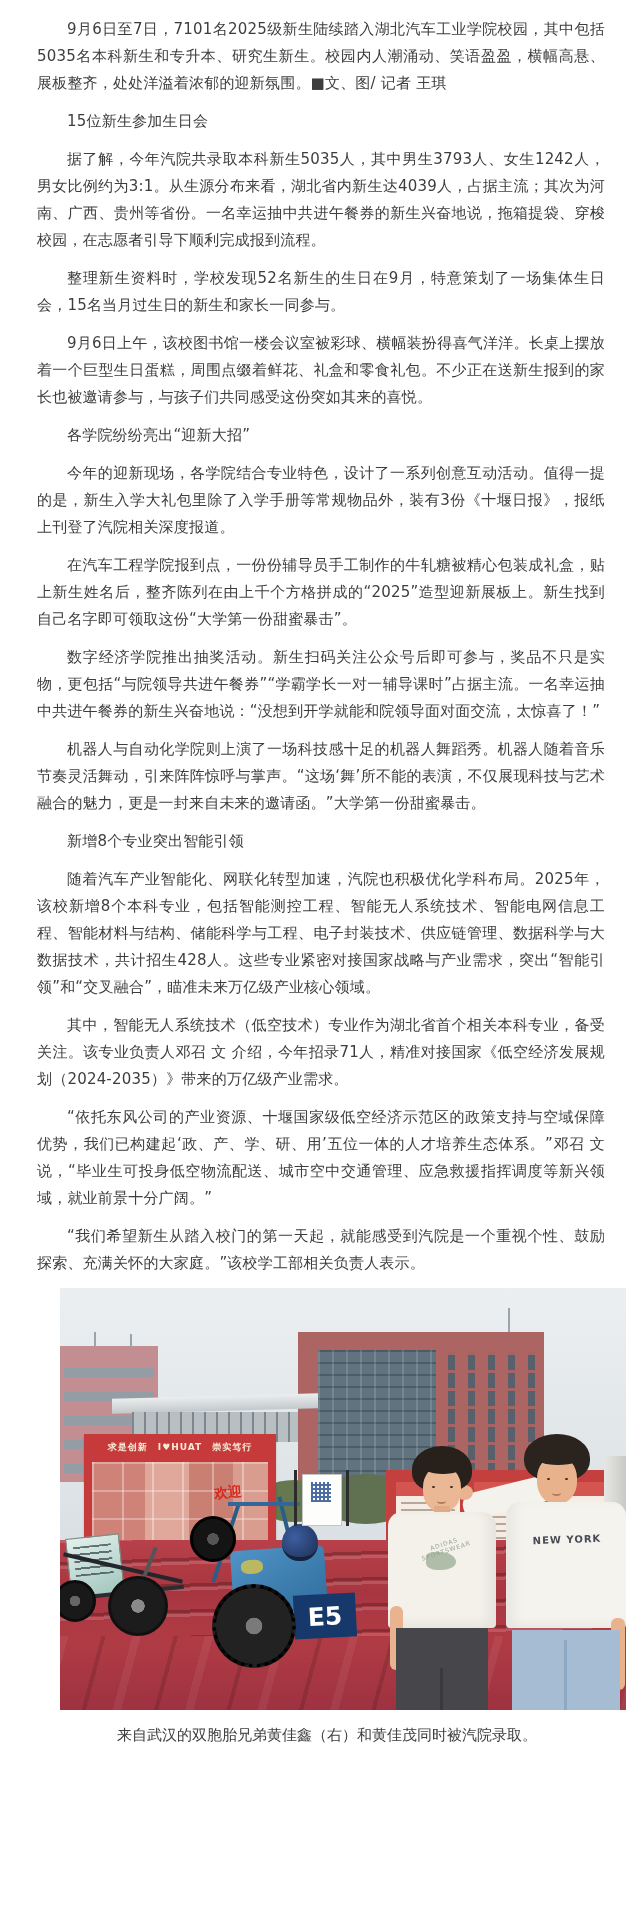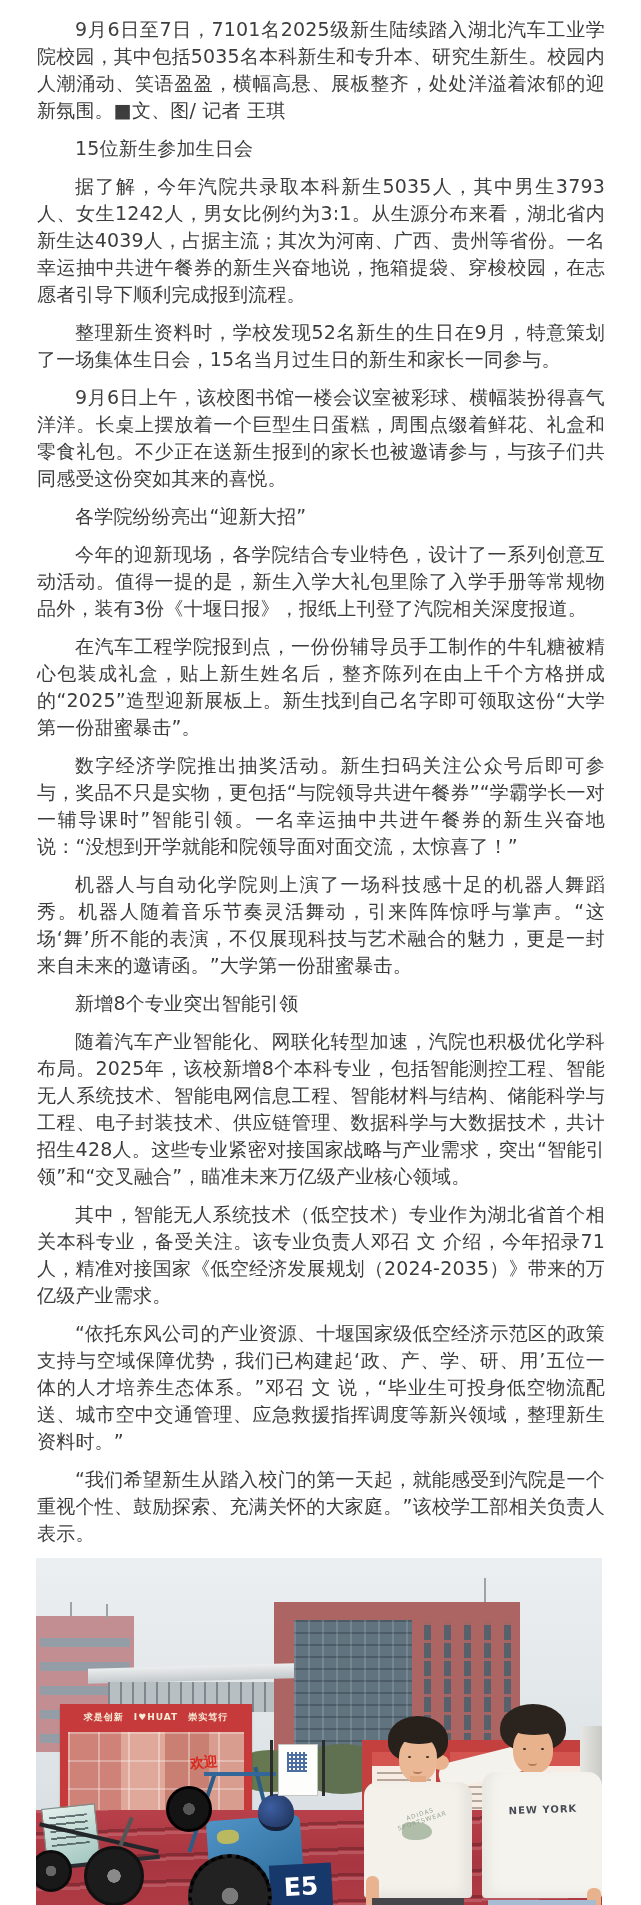--- a/index.html
+++ b/index.html
@@ -3,27 +3,27 @@
 <meta charset="utf-8">
 <style>
   html,body{margin:0;padding:0;}
   body{
     width:641px;height:1905px;overflow:hidden;background:#ffffff;
     font-family:"DejaVu Sans","Liberation Sans",sans-serif;
     position:relative;
   }
   .article{padding:16px 36px 0 37px;}
   .para{
-    font-size:19px;line-height:27px;color:#3d3d3d;
+    font-size:15px;line-height:27px;color:#3d3d3d;
     margin:0 0 11px 0;text-indent:2em;text-align:justify;
     letter-spacing:0.2px;
   }
   
   .photo{
-    position:relative;width:566px;height:422px;margin:8px 0 0 36px;
+    position:relative;width:566px;height:422px;margin:8px 0 0 60px;
     overflow:hidden;background:#dfe4e7;
   }
   .photo *{position:absolute;}
   .sky{left:0;top:0;width:566px;height:422px;
     background:linear-gradient(180deg,#eceff1 0%,#dde3e6 50%,#ccd4d8 100%);}
   .bld-left{left:0;top:58px;width:98px;height:136px;background:#c28e92;}
   .bld-left-w{left:4px;top:22px;width:90px;height:108px;
     background:repeating-linear-gradient(180deg,rgba(140,160,170,.85) 0 9px,rgba(0,0,0,0) 9px 24px);}
   .ant{background:#9aa4aa;width:2px;height:14px;}
   .ant.a1{left:34px;top:44px;} .ant.a2{left:70px;top:46px;} .ant.a3{left:448px;top:20px;height:24px;}
@@ -147,26 +147,26 @@
 
 <main class="article">
   <p class="para">9月6日至7日，7101名2025级新生陆续踏入湖北汽车工业学院校园，其中包括5035名本科新生和专升本、研究生新生。校园内人潮涌动、笑语盈盈，横幅高悬、展板整齐，处处洋溢着浓郁的迎新氛围。■文、图/ 记者 王琪</p>
   <p class="para">15位新生参加生日会</p>
   <p class="para">据了解，今年汽院共录取本科新生5035人，其中男生3793人、女生1242人，男女比例约为3:1。从生源分布来看，湖北省内新生达4039人，占据主流；其次为河南、广西、贵州等省份。一名幸运抽中共进午餐券的新生兴奋地说，拖箱提袋、穿梭校园，在志愿者引导下顺利完成报到流程。</p>
   <p class="para">整理新生资料时，学校发现52名新生的生日在9月，特意策划了一场集体生日会，15名当月过生日的新生和家长一同参与。</p>
   <p class="para">9月6日上午，该校图书馆一楼会议室被彩球、横幅装扮得喜气洋洋。长桌上摆放着一个巨型生日蛋糕，周围点缀着鲜花、礼盒和零食礼包。不少正在送新生报到的家长也被邀请参与，与孩子们共同感受这份突如其来的喜悦。</p>
   <p class="para">各学院纷纷亮出“迎新大招”</p>
   <p class="para">今年的迎新现场，各学院结合专业特色，设计了一系列创意互动活动。值得一提的是，新生入学大礼包里除了入学手册等常规物品外，装有3份《十堰日报》，报纸上刊登了汽院相关深度报道。</p>
   <p class="para">在汽车工程学院报到点，一份份辅导员手工制作的牛轧糖被精心包装成礼盒，贴上新生姓名后，整齐陈列在由上千个方格拼成的“2025”造型迎新展板上。新生找到自己名字即可领取这份“大学第一份甜蜜暴击”。</p>
-  <p class="para">数字经济学院推出抽奖活动。新生扫码关注公众号后即可参与，奖品不只是实物，更包括“与院领导共进午餐券”“学霸学长一对一辅导课时”智能引领。一名幸运抽中共进午餐券的新生兴奋地说：“没想到开学就能和院领导面对面交流，太惊喜了！”</p>
+  <p class="para">数字经济学院推出抽奖活动。新生扫码关注公众号后即可参与，奖品不只是实物，更包括“与院领导共进午餐券”“学霸学长一对一辅导课时”占据主流。一名幸运抽中共进午餐券的新生兴奋地说：“没想到开学就能和院领导面对面交流，太惊喜了！”</p>
   <p class="para">机器人与自动化学院则上演了一场科技感十足的机器人舞蹈秀。机器人随着音乐节奏灵活舞动，引来阵阵惊呼与掌声。“这场‘舞’所不能的表演，不仅展现科技与艺术融合的魅力，更是一封来自未来的邀请函。”大学第一份甜蜜暴击。</p>
   <p class="para">新增8个专业突出智能引领</p>
   <p class="para">随着汽车产业智能化、网联化转型加速，汽院也积极优化学科布局。2025年，该校新增8个本科专业，包括智能测控工程、智能无人系统技术、智能电网信息工程、智能材料与结构、储能科学与工程、电子封装技术、供应链管理、数据科学与大数据技术，共计招生428人。这些专业紧密对接国家战略与产业需求，突出“智能引领”和“交叉融合”，瞄准未来万亿级产业核心领域。</p>
   <p class="para">其中，智能无人系统技术（低空技术）专业作为湖北省首个相关本科专业，备受关注。该专业负责人邓召 文 介绍，今年招录71人，精准对接国家《低空经济发展规划（2024-2035）》带来的万亿级产业需求。</p>
-  <p class="para">“依托东风公司的产业资源、十堰国家级低空经济示范区的政策支持与空域保障优势，我们已构建起‘政、产、学、研、用’五位一体的人才培养生态体系。”邓召 文 说，“毕业生可投身低空物流配送、城市空中交通管理、应急救援指挥调度等新兴领域，整理新生资料时。”</p>
+  <p class="para">“依托东风公司的产业资源、十堰国家级低空经济示范区的政策支持与空域保障优势，我们已构建起‘政、产、学、研、用’五位一体的人才培养生态体系。”邓召 文 说，“毕业生可投身低空物流配送、城市空中交通管理、应急救援指挥调度等新兴领域，就业前景十分广阔。”</p>
   <p class="para">“我们希望新生从踏入校门的第一天起，就能感受到汽院是一个重视个性、鼓励探索、充满关怀的大家庭。”该校学工部相关负责人表示。</p>
 </main>
 
 <div class="photo">
   <div class="sky"></div>
   <div class="bld-left">
     <div class="bld-left-w"></div>
   </div>
   <div class="ant a1"></div>
   <div class="ant a2"></div>

